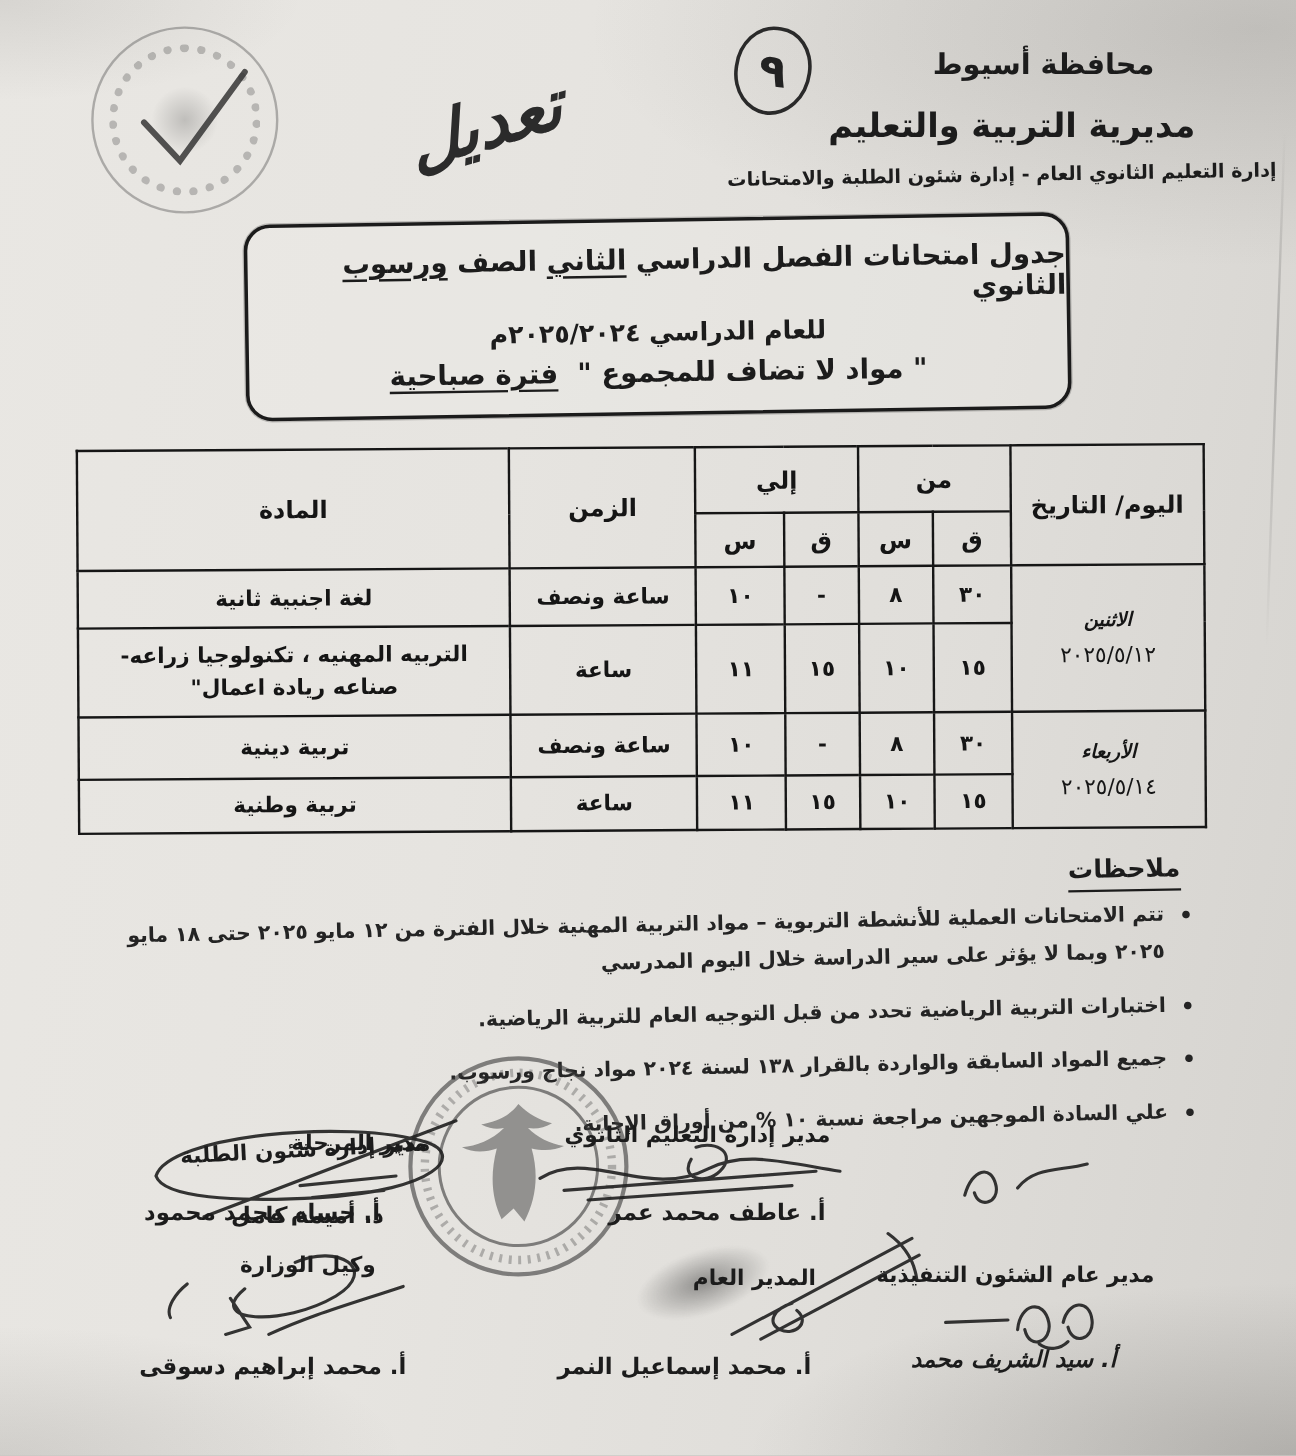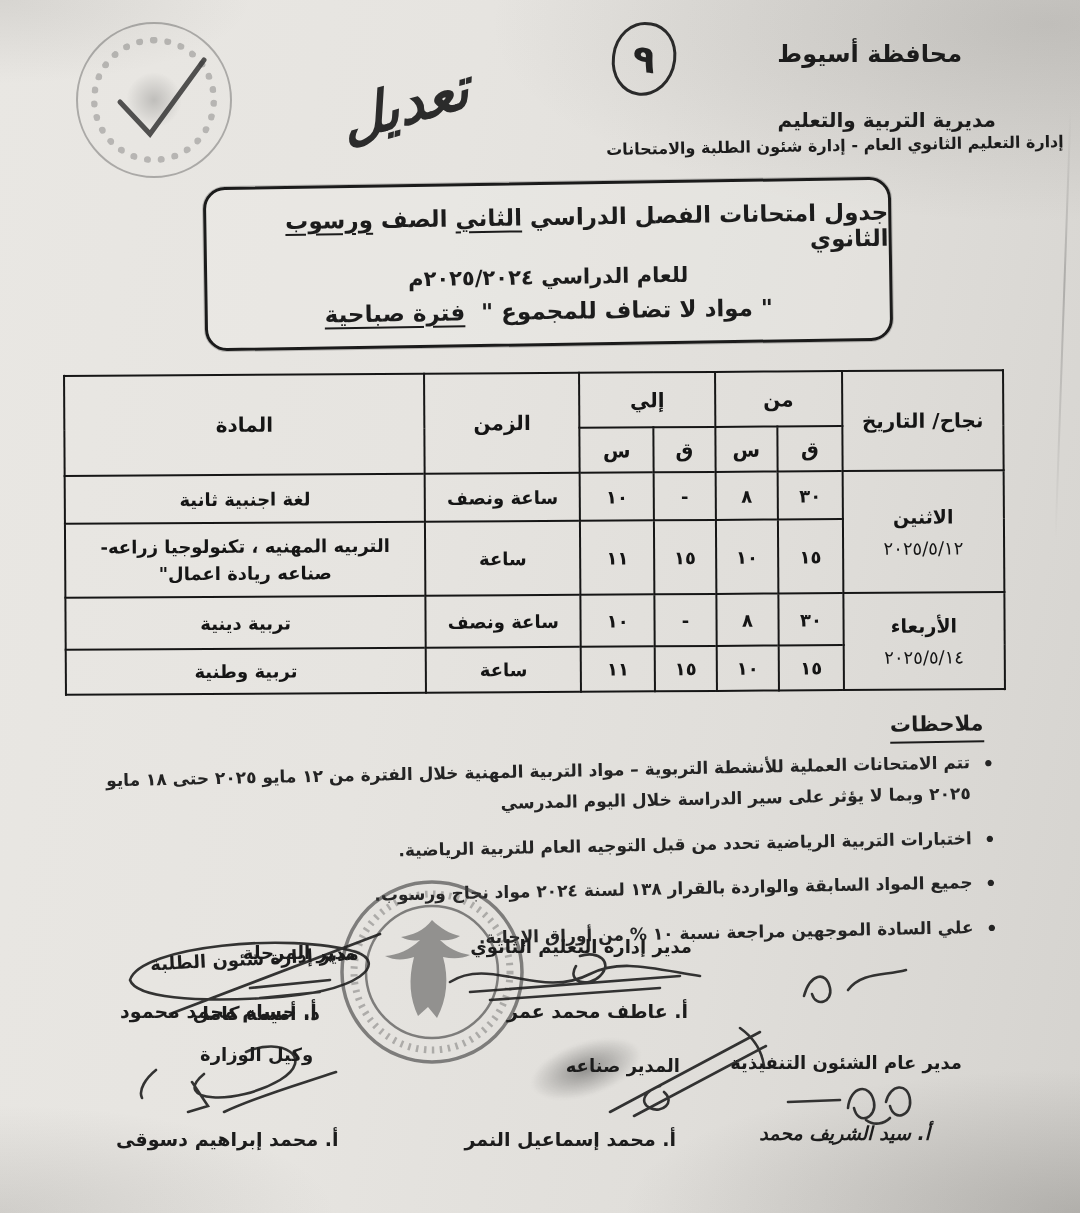--- a/index.html
+++ b/index.html
@@ -20,21 +20,21 @@
   }
   .edge-line{
     position:absolute;right:16px;top:110px;height:430px;width:2px;
     background:linear-gradient(to bottom, rgba(80,80,80,0), rgba(80,80,80,.32) 40%, rgba(80,80,80,0));
     transform:rotate(2deg);
   }
   .ar{direction:rtl;}
 
   
   .lh1{position:absolute;top:40px;right:118px;font-size:24px;font-weight:bold;}
-  .lh2{position:absolute;top:108px;right:84px;font-size:20px;font-weight:bold;}
+  .lh2{position:absolute;top:88px;right:84px;font-size:28px;font-weight:bold;}
   .lh3{position:absolute;top:136px;right:16px;font-size:16px;font-weight:bold;transform:rotate(-1deg);}
 
   
   .page-num{
     position:absolute;left:612px;top:22px;width:58px;height:68px;
     border:3px solid #2a2a2a;border-radius:52% 48% 55% 50%;
     display:flex;align-items:center;justify-content:center;
     font-size:38px;font-weight:bold;color:#222;transform:rotate(7deg);
     background:transparent;
   }
@@ -79,21 +79,21 @@
     position:absolute;left:64px;top:372px;width:941px;
     border-collapse:collapse;direction:rtl;
     transform:rotate(-0.35deg);
   }
   table.exam th, table.exam td{
     border:2.6px solid #161616;text-align:center;vertical-align:middle;
     padding:2px 4px;color:#151515;
   }
   table.exam th{font-size:20px;font-weight:bold;}
   table.exam td{font-size:18px;font-weight:bold;}
-  .day-cell .day{font-size:19px;font-weight:bold;margin-bottom:10px;}
+  .day-cell .day{font-size:16px;font-weight:bold;margin-bottom:10px;font-style:italic;}
   .day-cell .date{font-size:18px;font-weight:normal;}
   .subject-cell{line-height:1.5;}
 
   
   .notes-heading{
     position:absolute;right:96px;top:712px;font-size:21px;font-weight:bold;
     border-bottom:2.5px solid #1c1c1c;padding-bottom:5px;transform:rotate(-1deg);
   }
   ul.notes{
     position:absolute;right:82px;top:756px;width:900px;margin:0;padding:0;
@@ -150,21 +150,21 @@
     <col style="width:160px">
       <col style="width:64px">
       <col style="width:62px">
       <col style="width:61px">
       <col style="width:73px">
       <col style="width:154px">
       <col style="width:357px">
   </colgroup>
   <tbody>
       <tr style="height:55px">
-    <th rowspan="2">نجاح/ التاريخ</th>
+    <th rowspan="2">اليوم/ التاريخ</th>
     <th colspan="2">من</th>
     <th colspan="2">إلي</th>
     <th rowspan="2">الزمن</th>
     <th rowspan="2">المادة</th>
   </tr>
   <tr style="height:45px">
     <th>ق</th>
     <th>س</th>
     <th>ق</th>
     <th>س</th>
@@ -245,21 +245,21 @@
   <path d="M30,52 c10,-34 160,-48 226,-28 c30,10 10,40 -90,46 c-70,4 -130,0 -136,-18 z M280,6 L70,86 M150,60 L230,52 M160,70 L220,64"></path>
 </svg>
 <div class="sig-name ar" style="left:120px;top:1000px;">أ. حسام محمد محمود</div>
 
 <div class="sig-title ar" style="right:118px;top:1052px;">مدير عام الشئون التنفيذية</div>
 <svg class="scribble" style="left:770px;top:1072px;" width="160" height="58" viewBox="0 0 160 58">
   <path d="M18,30 L70,28 M78,36 c2,-22 22,-26 26,-6 c3,16 -16,24 -20,6 M116,30 c4,-18 22,-20 24,-2 c2,16 -16,22 -20,6 M96,48 c8,6 18,4 24,-2"></path>
 </svg>
 <div class="sig-name ar" style="right:150px;top:1122px;font-style:italic;">أ. سيد الشريف محمد</div>
 
-<div class="sig-title ar" style="right:400px;top:1055px;">المدير صناعه</div>
+<div class="sig-title ar" style="right:400px;top:1055px;">المدير العام</div>
 <svg class="scribble" style="left:590px;top:1024px;" width="190" height="96" viewBox="0 0 190 96">
   <path d="M170,8 L20,88 M176,22 L44,92 M150,4 c14,10 22,24 24,38 M70,62 c-14,4 -22,16 -10,22 c12,6 26,-6 14,-16"></path>
 </svg>
 <div class="sig-name ar" style="right:404px;top:1128px;">أ. محمد إسماعيل النمر</div>
 
 <div class="sig-title ar" style="left:200px;top:1044px;">وكيل الوزارة</div>
 <svg class="scribble" style="left:96px;top:1034px;" width="250" height="98" viewBox="0 0 250 98">
   <path d="M150,18 c36,-16 70,6 34,28 c-44,26 -110,22 -76,-6 M60,36 c-10,8 -18,20 -14,28 M96,48 l16,24 l-20,6 M128,78 c34,-16 70,-26 112,-40"></path>
 </svg>
 <div class="sig-name ar" style="left:116px;top:1128px;">أ. محمد إبراهيم دسوقى</div>

